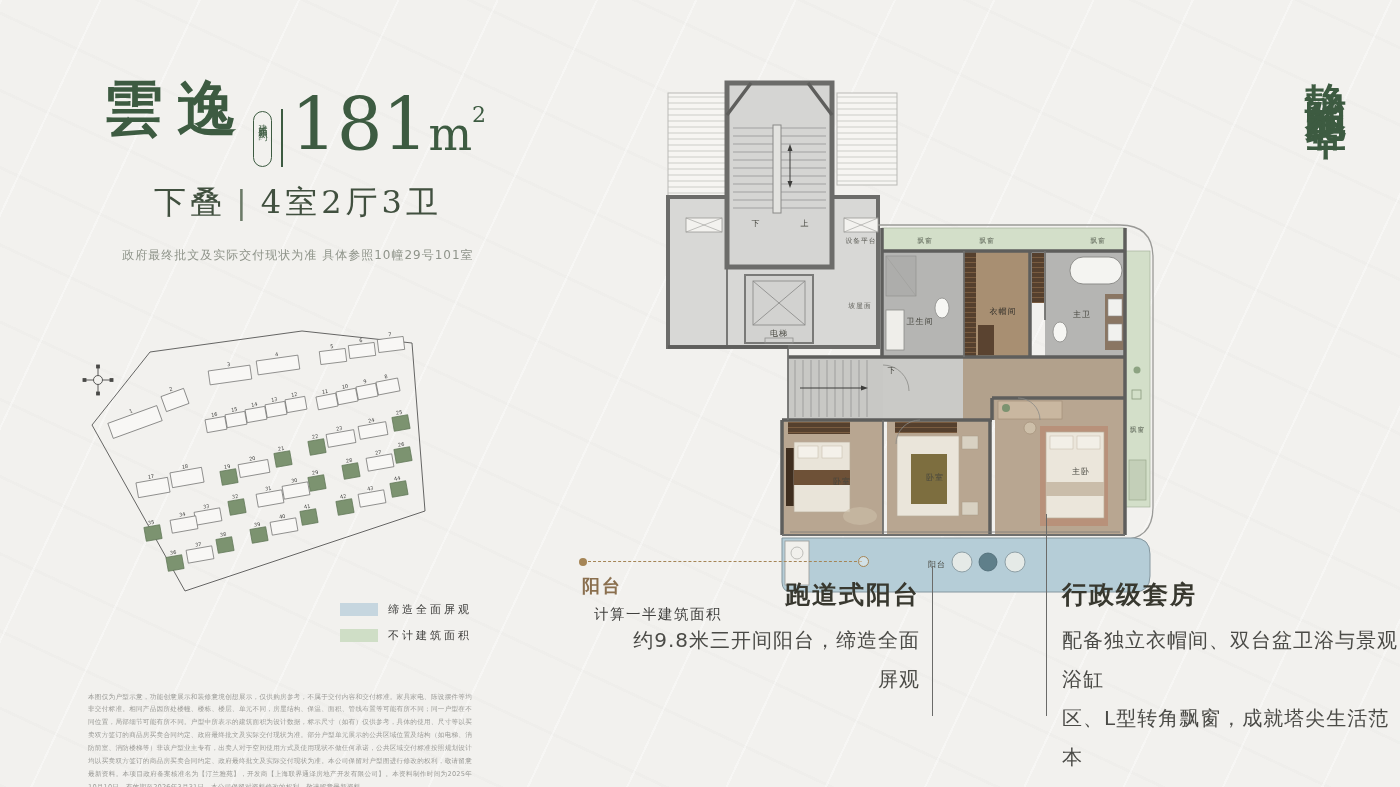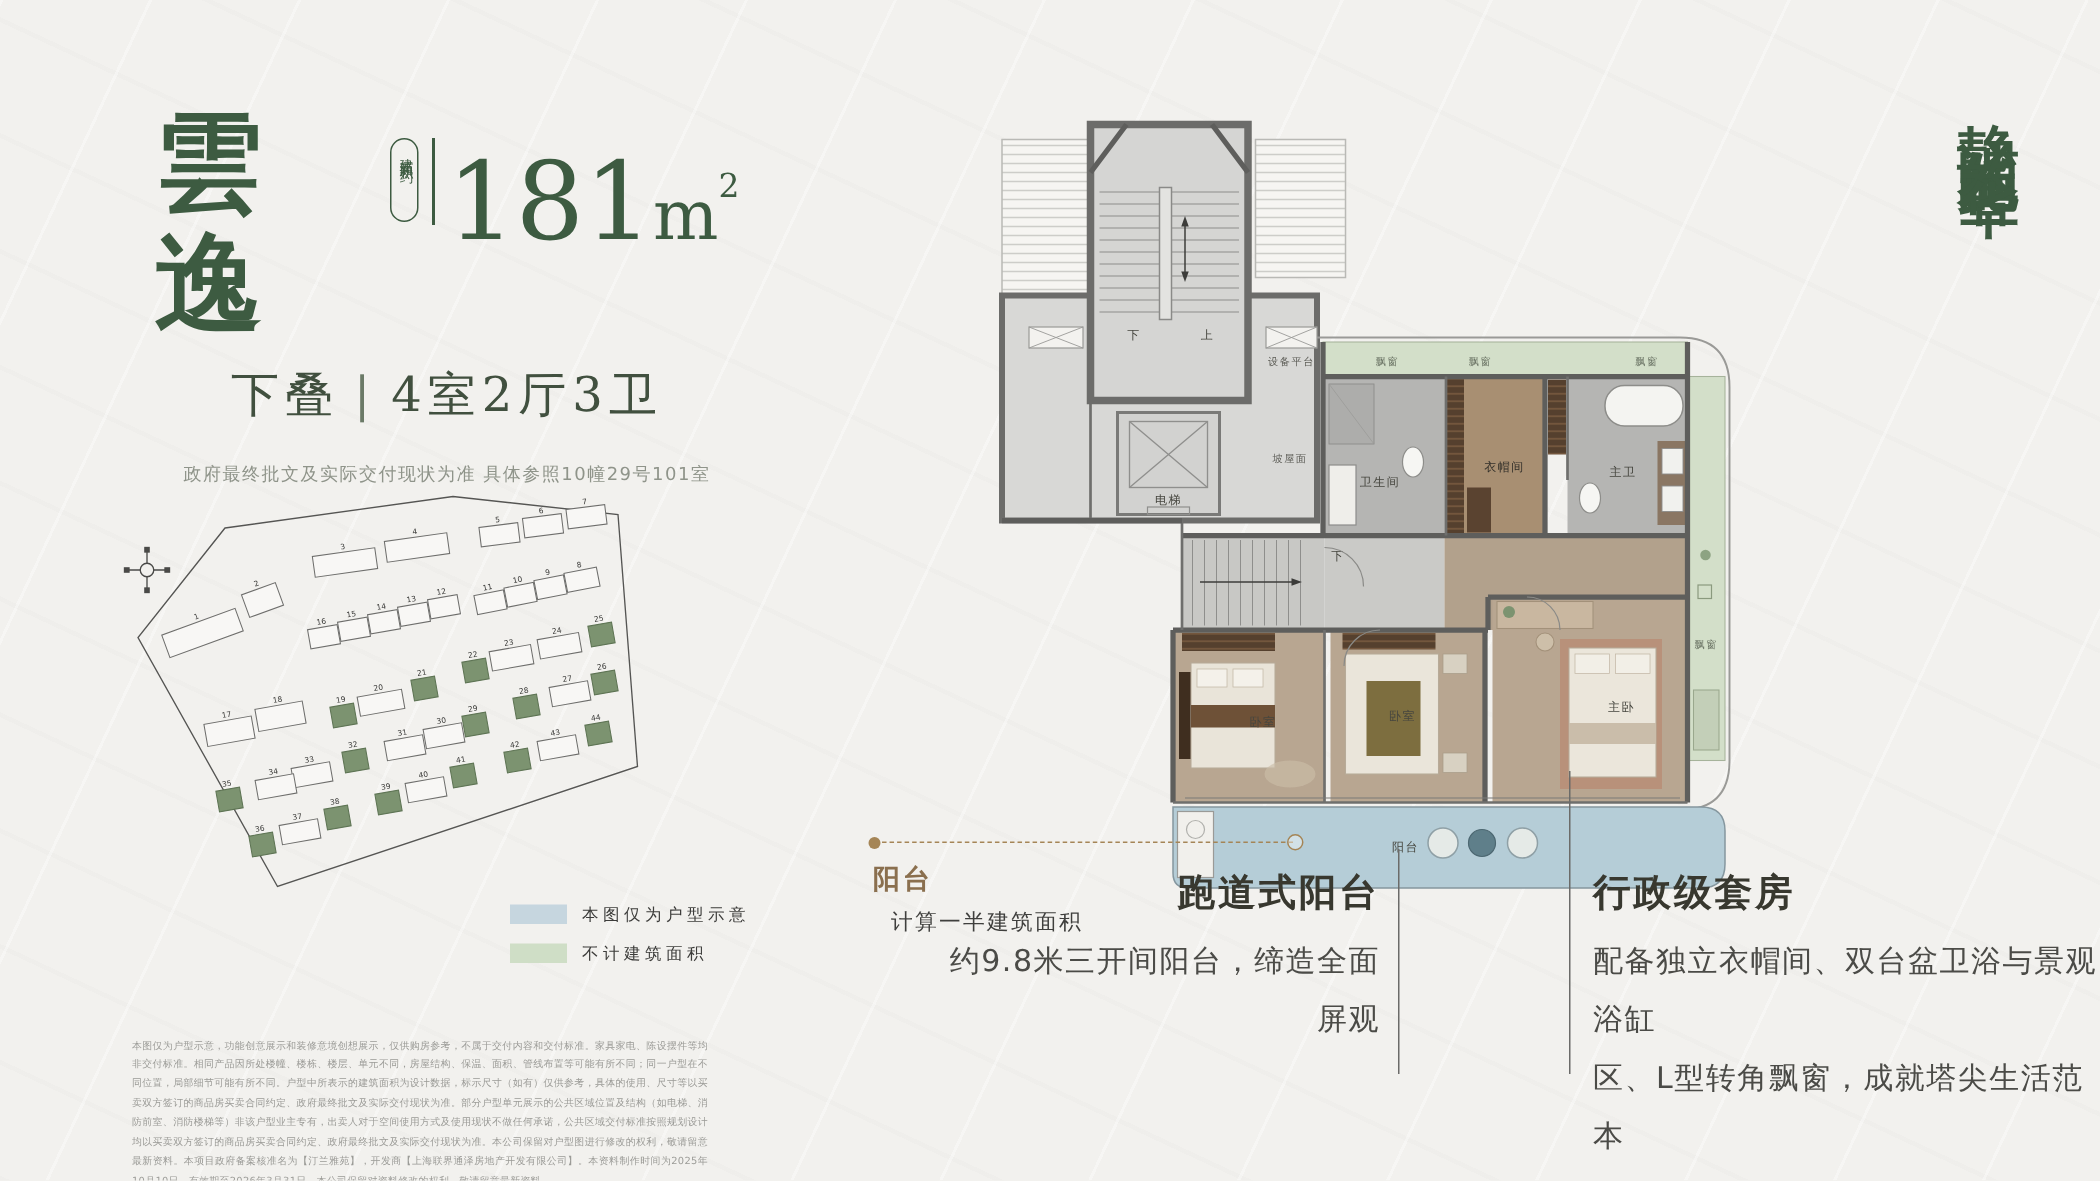--- a/index.html
+++ b/index.html
@@ -8,22 +8,22 @@
   .canvas{position:relative;width:1400px;height:787px;
     background:
       repeating-linear-gradient(115deg, rgba(255,255,255,.35) 0 2px, rgba(0,0,0,0) 2px 90px),
       repeating-linear-gradient(25deg, rgba(0,0,0,.012) 0 3px, rgba(0,0,0,0) 3px 70px),
       #f2f1ee;}
   .serif{font-family:"DejaVu Serif","Liberation Serif",serif;}
 
   
   .header{position:absolute;left:103px;top:68px;width:390px;}
   .title-row{display:flex;align-items:flex-start;}
-  .prod-name{font-size:72px;line-height:80px;color:#3d5b41;letter-spacing:14px;font-weight:700;margin:0;}
-  .area-group{display:flex;align-items:flex-start;margin-left:2px;margin-top:24px;}
+  .prod-name{font-size:60px;line-height:80px;color:#3d5b41;letter-spacing:14px;font-weight:700;margin:0;}
+  .area-group{display:flex;align-items:flex-end;margin-left:2px;margin-top:14px;}
   .area-capsule{writing-mode:vertical-rl;font-size:9px;letter-spacing:2px;color:#3d5b41;
      border:1px solid #3d5b41;border-radius:10px;padding:5px 3px;height:44px;line-height:11px;}
   .v-div{width:2px;height:58px;background:#3d5b41;margin:0 8px 0 9px;}
   .area-num{font-size:72px;line-height:66px;color:#3d5b41;font-weight:500;}
   .area-num .unit{font-size:46px;}
   .area-num sup{font-size:22px;vertical-align:28px;}
   .subtitle{margin-top:14px;text-align:center;font-size:32px;letter-spacing:4px;color:#41503f;}
   .subtitle .sep{color:#6b7a67;margin:0 10px;font-weight:300;}
   .note{margin-top:22px;text-align:center;font-size:12px;letter-spacing:1px;color:#8f948a;}
 
@@ -285,21 +285,21 @@
         <g transform="rotate(-10 324 161)">
           <rect x="316" y="154" width="16" height="14" class="bld bld-g"></rect>
           <text x="324" y="152" class="bld-n">44</text>
         </g>
       </g>
   </svg>
 
   <div class="legend">
     <div class="legend-row">
       <span class="swatch" id="sw0" style="background: rgb(198, 214, 223);"></span>
-      <span class="legend-label">本图仅为户型示意</span>
+      <span class="legend-label">缔造全面屏观</span>
     </div>
     <div class="legend-row">
       <span class="swatch" id="sw1" style="background: rgb(207, 222, 198);"></span>
       <span class="legend-label">不计建筑面积</span>
     </div>
   </div>
 
   <p class="disclaimer">本图仅为户型示意，功能创意展示和装修意境创想展示，仅供购房参考，不属于交付内容和交付标准。家具家电、陈设摆件等均非交付标准。相同产品因所处楼幢、楼栋、楼层、单元不同，房屋结构、保温、面积、管线布置等可能有所不同；同一户型在不同位置，局部细节可能有所不同。户型中所表示的建筑面积为设计数据，标示尺寸（如有）仅供参考，具体的使用、尺寸等以买卖双方签订的商品房买卖合同约定、政府最终批文及实际交付现状为准。部分户型单元展示的公共区域位置及结构（如电梯、消防前室、消防楼梯等）非该户型业主专有，出卖人对于空间使用方式及使用现状不做任何承诺，公共区域交付标准按照规划设计均以买卖双方签订的商品房买卖合同约定、政府最终批文及实际交付现状为准。本公司保留对户型图进行修改的权利，敬请留意最新资料。本项目政府备案核准名为【汀兰雅苑】，开发商【上海联界通泽房地产开发有限公司】。本资料制作时间为2025年10月10日，有效期至2026年3月31日，本公司保留对资料修改的权利，敬请留意最新资料。</p>
 
   <svg id="floorplan" width="560" height="540" viewBox="0 0 560 540">

